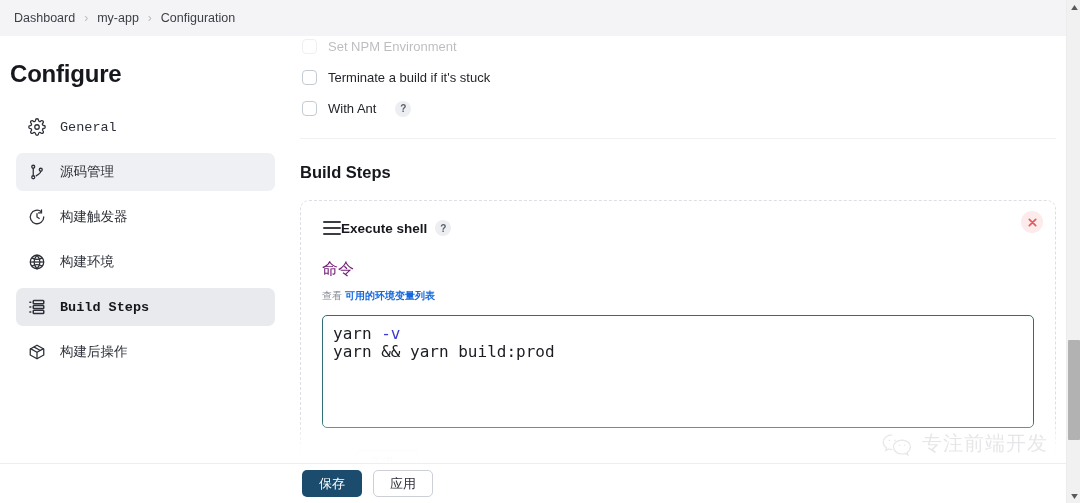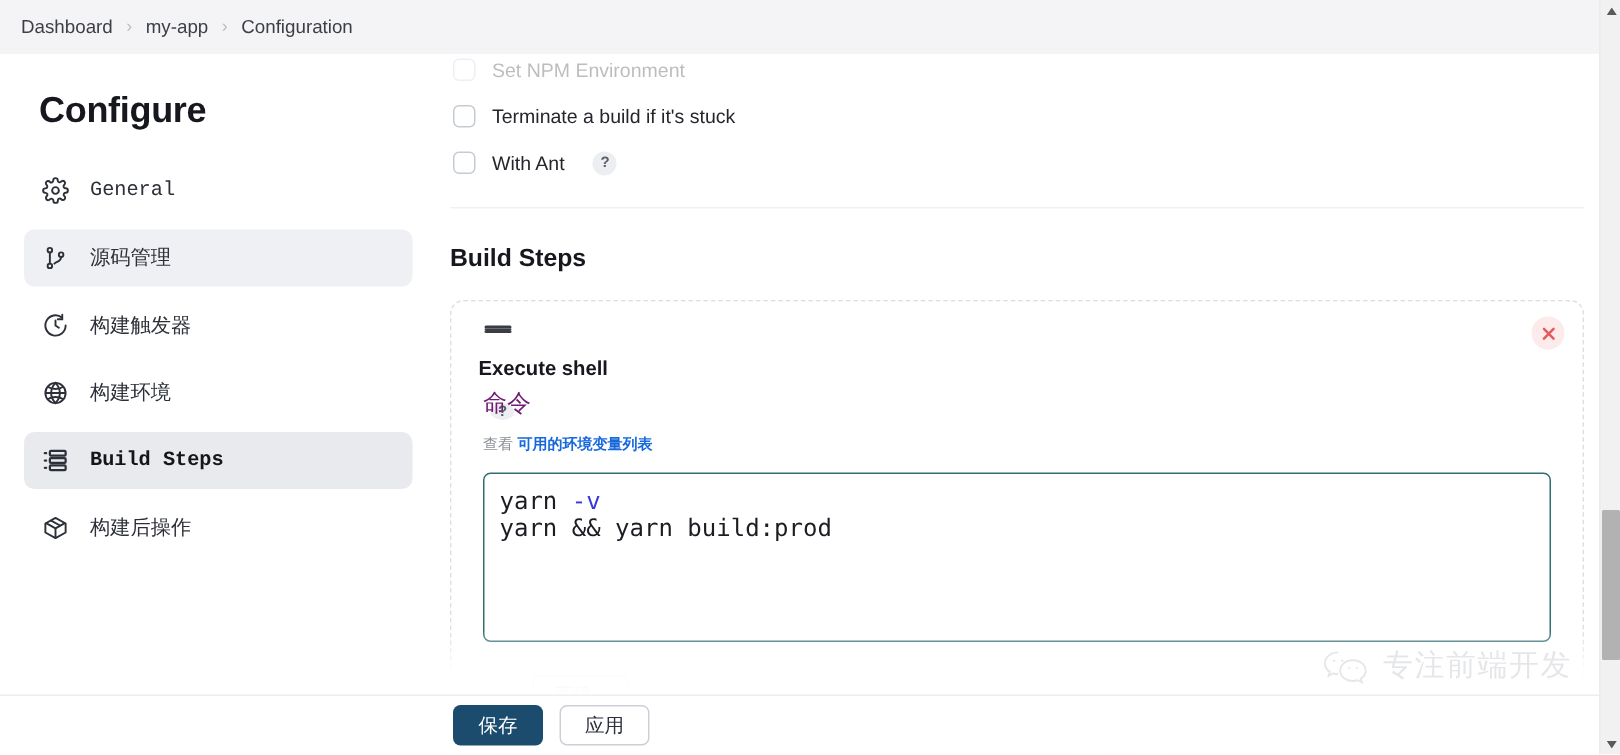--- a/index.html
+++ b/index.html
@@ -44,21 +44,21 @@
   
   .sidebar {
     position: absolute;
     top: 36px; left: 0;
     width: 290px; height: 467px;
     background: #ffffff;
     z-index: 30;
   }
   .config-title {
     position: absolute;
-    top: 24px; left: 26px;
+    top: 24px; left: 10px;
     font-size: 24px;
     font-weight: bold;
     letter-spacing: -0.2px;
     color: #16181d;
   }
   .nav {
     position: absolute;
     top: 72px; left: 16px;
     width: 259px;
   }
@@ -152,24 +152,22 @@
   .step-card {
     position: relative;
     margin: 18px 10px 0 10px;
     border: 1.3px dashed #dcdee3;
     border-radius: 9px;
     background: #ffffff;
     padding: 16px 18px 26px 18px;
     min-height: 250px;
   }
   .step-head {
-    display: flex; 
-    gap: 16px;
+    display: flex; align-items: center;
     height: 22px;
-    flex-direction: column;
   }
   .drag-handle {
     width: 18px; height: 14px;
     display: flex; flex-direction: column;
     justify-content: space-between;
     cursor: grab;
     margin-left: 4px;
   }
   .drag-handle i {
     display: block;

